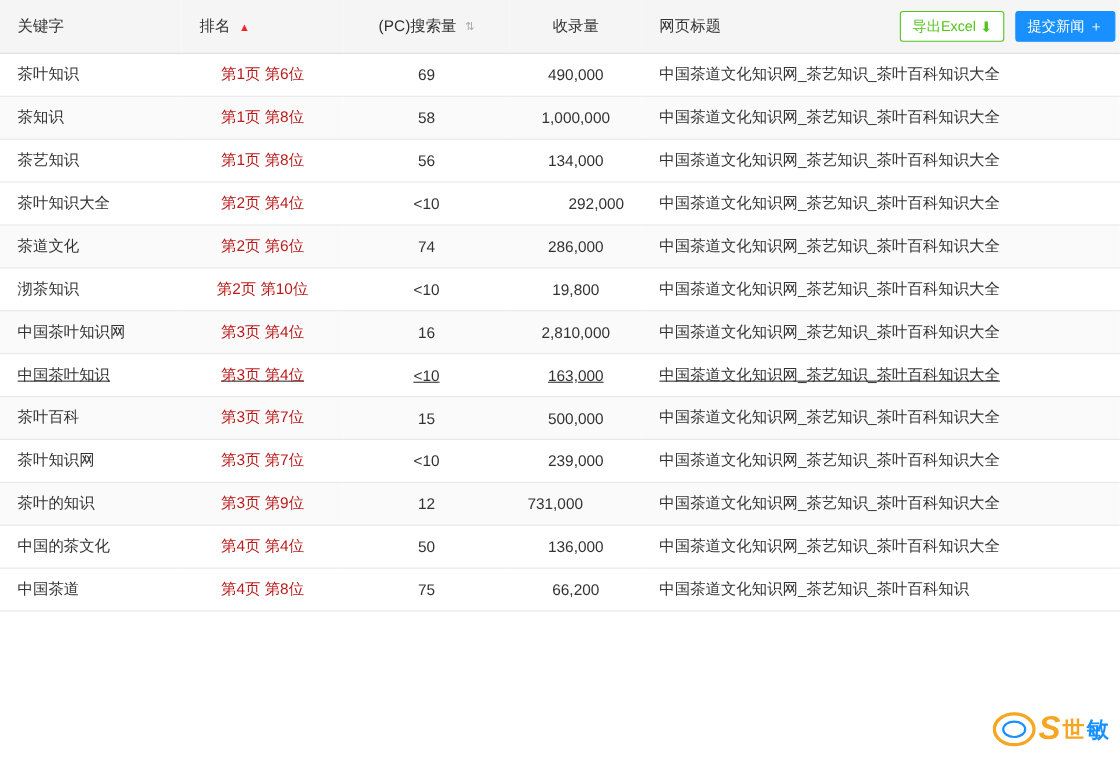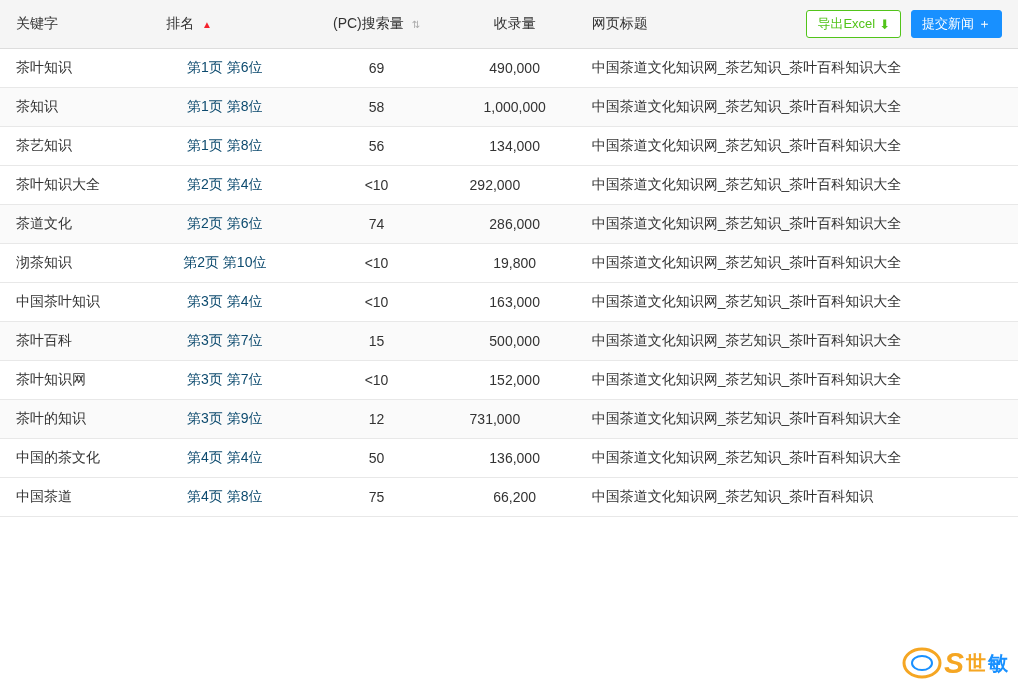--- a/index.html
+++ b/index.html
@@ -38,21 +38,21 @@
     }
     tbody tr {
       border-bottom: 1px solid #e8e8e8;
     }
     tbody td {
       padding: 10px 16px;
       color: #333;
       font-size: 14px;
     }
     .rank-link {
-      color: #0c4a6e;
+      color: #b91c1c;
       text-decoration: none;
     }
     .th-actions {
       text-align: right !important;
     }
     .btn-export {
       display: inline-flex;
       align-items: center;
       gap: 4px;
       border: 1px solid #52c41a;
@@ -118,21 +118,21 @@
             <span class="sort-icon">▲</span>
           </th>
           <th style="cursor:pointer; text-align:center;">
             <span>(PC)搜索量</span>
             <span class="sort-arrows">⇅</span>
           </th>
           <th style="text-align:center;">收录量</th>
           <th>
             <span>网页标题</span>
           </th>
-          <th class="th-actions" style="text-align:right; padding-right: 16px;">
+          <th class="th-actions" style="text-align:right; padding-right: 4px;">
             <button class="btn-export">
               <span>导出Excel</span>
               <span>⬇</span>
             </button>
             <button class="btn-submit">
               <span>提交新闻</span>
               <span>＋</span>
             </button>
           </th>
         </tr>
@@ -164,42 +164,51 @@
       <td style="text-align:center;">56</td>
       <td style="text-align:center;">134,000</td>
       <td colspan="2">中国茶道文化知识网_茶艺知识_茶叶百科知识大全</td>
     </tr>
           <tr style="background: rgb(255, 255, 255); margin-top: 34px;">
       <td>茶叶知识大全</td>
       <td style="text-align:center;">
         <a href="#" class="rank-link">第2页 第4位</a>
       </td>
       <td style="text-align:center;">&lt;10</td>
-      <td style="text-align:left;">292,000</td>
+      <td style="text-align:right;">292,000</td>
       <td colspan="2">中国茶道文化知识网_茶艺知识_茶叶百科知识大全</td>
     </tr>
           <tr style="background: rgb(250, 250, 250);">
       <td>茶道文化</td>
       <td style="text-align:center;">
         <a href="#" class="rank-link">第2页 第6位</a>
       </td>
       <td style="text-align:center;">74</td>
       <td style="text-align:center;">286,000</td>
       <td colspan="2">中国茶道文化知识网_茶艺知识_茶叶百科知识大全</td>
     </tr>
           <tr style="background: rgb(255, 255, 255);">
       <td>沏茶知识</td>
       <td style="text-align:center;">
         <a href="#" class="rank-link">第2页 第10位</a>
       </td>
       <td style="text-align:center;">&lt;10</td>
       <td style="text-align:center;">19,800</td>
       <td colspan="2">中国茶道文化知识网_茶艺知识_茶叶百科知识大全</td>
     </tr>
-          <tr style="background: rgb(255, 255, 255);">
+          <tr style="background: rgb(250, 250, 250);">
+      <td>中国茶叶知识网</td>
+      <td style="text-align:center;">
+        <a href="#" class="rank-link">第3页 第4位</a>
+      </td>
+      <td style="text-align:center;">16</td>
+      <td style="text-align:center;">2,810,000</td>
+      <td colspan="2">中国茶道文化知识网_茶艺知识_茶叶百科知识大全</td>
+    </tr>
+          <tr style="background: rgb(255, 255, 255); text-decoration: underline;">
       <td>中国茶叶知识</td>
       <td style="text-align:center;">
         <a href="#" class="rank-link">第3页 第4位</a>
       </td>
       <td style="text-align:center;">&lt;10</td>
       <td style="text-align:center;">163,000</td>
       <td colspan="2">中国茶道文化知识网_茶艺知识_茶叶百科知识大全</td>
     </tr>
           <tr style="background: rgb(250, 250, 250);">
       <td>茶叶百科</td>
@@ -209,21 +218,21 @@
       <td style="text-align:center;">15</td>
       <td style="text-align:center;">500,000</td>
       <td colspan="2">中国茶道文化知识网_茶艺知识_茶叶百科知识大全</td>
     </tr>
           <tr style="background: rgb(255, 255, 255);">
       <td>茶叶知识网</td>
       <td style="text-align:center;">
         <a href="#" class="rank-link">第3页 第7位</a>
       </td>
       <td style="text-align:center;">&lt;10</td>
-      <td style="text-align:center;">152,000</td>
+      <td style="text-align:center;">239,000</td>
       <td colspan="2">中国茶道文化知识网_茶艺知识_茶叶百科知识大全</td>
     </tr>
           <tr style="background: rgb(250, 250, 250);">
       <td>茶叶的知识</td>
       <td style="text-align:center;">
         <a href="#" class="rank-link">第3页 第9位</a>
       </td>
       <td style="text-align:center;">12</td>
       <td style="">731,000</td>
       <td colspan="2">中国茶道文化知识网_茶艺知识_茶叶百科知识大全</td>

